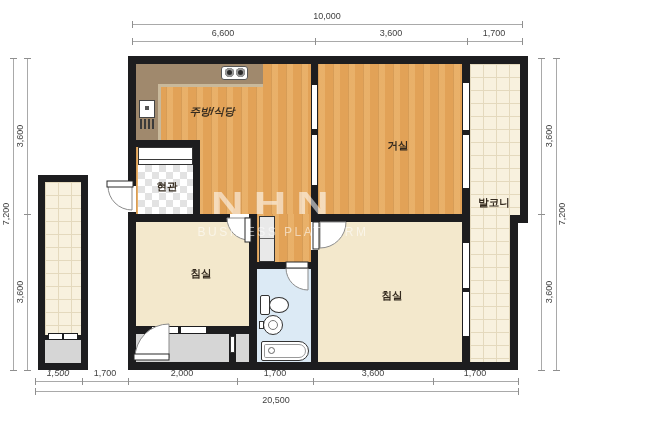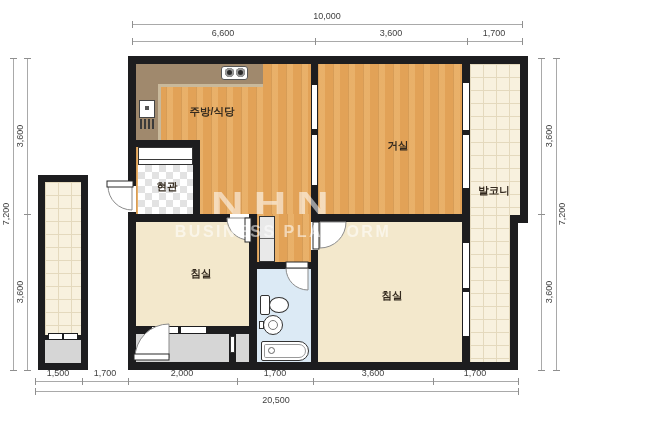--- a/index.html
+++ b/index.html
@@ -33,21 +33,21 @@
   
   .win{position:absolute;background:#fff;border:1px solid #1d1d1f;box-sizing:border-box;}
   .gap{position:absolute;background:#fff;}
   
   .counter{position:absolute;background:#a0896d;}
   .fix{position:absolute;background:#fff;border:1px solid #333;box-sizing:border-box;}
   .labelroom{position:absolute;font-size:10.5px;font-weight:600;color:#352b1f;
      white-space:nowrap;transform:translate(-50%,-50%);}
   .wm1{position:absolute;font-size:31px;font-weight:bold;color:rgba(255,255,255,.55);
      letter-spacing:7px;white-space:nowrap;transform:translate(-50%,-50%) scaleX(1.45);z-index:40;}
-  .wm2{position:absolute;font-size:16px;font-weight:bold;color:rgba(255,255,255,.55);
+  .wm2{position:absolute;font-size:12px;font-weight:normal;color:rgba(255,255,255,.55);
      letter-spacing:2.5px;white-space:nowrap;transform:translate(-50%,-50%);z-index:40;}
   svg.doors{position:absolute;left:0;top:0;z-index:30;pointer-events:none;}
   .z20{z-index:20;} .z25{z-index:25;} .z35{z-index:35;}
 </style>
 </head>
 <body>
 
 <div id="stage">
 
   <div class="dim" style="left:327px;top:16px;">10,000</div>
@@ -56,21 +56,21 @@
   <div class="tkv" style="left:522px;top:21px;"></div>
   <div class="dim" style="left:223px;top:33px;">6,600</div>
   <div class="dim" style="left:391px;top:33px;">3,600</div>
   <div class="dim" style="left:494px;top:33px;">1,700</div>
   <div class="dlh" style="left:132px;top:41px;width:390px;"></div>
   <div class="tkv" style="left:132px;top:38px;"></div>
   <div class="tkv" style="left:315px;top:38px;"></div>
   <div class="tkv" style="left:467px;top:38px;"></div>
   <div class="tkv" style="left:522px;top:38px;"></div>
 
-  <div class="dim" style="left:58px;top:373px;">1,500</div>
+  <div class="dim" style="left:58px;top:373px;font-style:italic;">1,500</div>
   <div class="dim" style="left:105px;top:373px;">1,700</div>
   <div class="dim" style="left:182px;top:373px;">2,000</div>
   <div class="dim" style="left:275px;top:373px;">1,700</div>
   <div class="dim" style="left:373px;top:373px;">3,600</div>
   <div class="dim" style="left:475px;top:373px;">1,700</div>
   <div class="dlh" style="left:35px;top:381px;width:483px;"></div>
   <div class="tkv" style="left:35px;top:378px;"></div>
   <div class="tkv" style="left:82px;top:378px;"></div>
   <div class="tkv" style="left:128px;top:378px;"></div>
   <div class="tkv" style="left:237px;top:378px;"></div>
@@ -180,23 +180,23 @@
     <path d="M249,218 L227,218 A22,22 0 0 0 249,240 Z" fill="#ffffff" stroke="#8b8b8b" stroke-width="1"></path>
     <rect x="245" y="218" width="6" height="24" fill="#ffffff" stroke="#2a2a2a" stroke-width="1"></rect>
     <path d="M320,222 L346,222 A26,26 0 0 1 320,248 Z" fill="#ffffff" stroke="#8b8b8b" stroke-width="1"></path>
     <rect x="313" y="222" width="6" height="27" fill="#ffffff" stroke="#2a2a2a" stroke-width="1"></rect>
     <path d="M308,268 L286,268 A22,22 0 0 0 308,290 Z" fill="#ffffff" stroke="#8b8b8b" stroke-width="1"></path>
     <rect x="286" y="262" width="22" height="6" fill="#ffffff" stroke="#2a2a2a" stroke-width="1"></rect>
     <path d="M169,358 L135,358 A34,34 0 0 1 169,324 Z" fill="#ffffff" stroke="#8b8b8b" stroke-width="1"></path>
     <rect x="134" y="354" width="35" height="6" fill="#ffffff" stroke="#2a2a2a" stroke-width="1"></rect>
   </svg>
 
-  <div class="labelroom z35" style="left:212px;top:112px;">주방/식당</div>
+  <div class="labelroom z35" style="left:212px;top:112px;font-style:italic;">주방/식당</div>
   <div class="labelroom z35" style="left:398px;top:146px;">거실</div>
   <div class="labelroom z35" style="left:167px;top:187px;">현관</div>
-  <div class="labelroom z35" style="left:494px;top:191px;">발코니</div>
+  <div class="labelroom z35" style="left:494px;top:203px;">발코니</div>
   <div class="labelroom z35" style="left:201px;top:274px;">침실</div>
   <div class="labelroom z35" style="left:392px;top:296px;">침실</div>
 
   <div class="wm1" style="left:275px;top:204px;">NHN</div>
   <div class="wm2" style="left:283px;top:232px;">BUSINESS PLATFORM</div>
 
 </div>
 
 </body></html>

